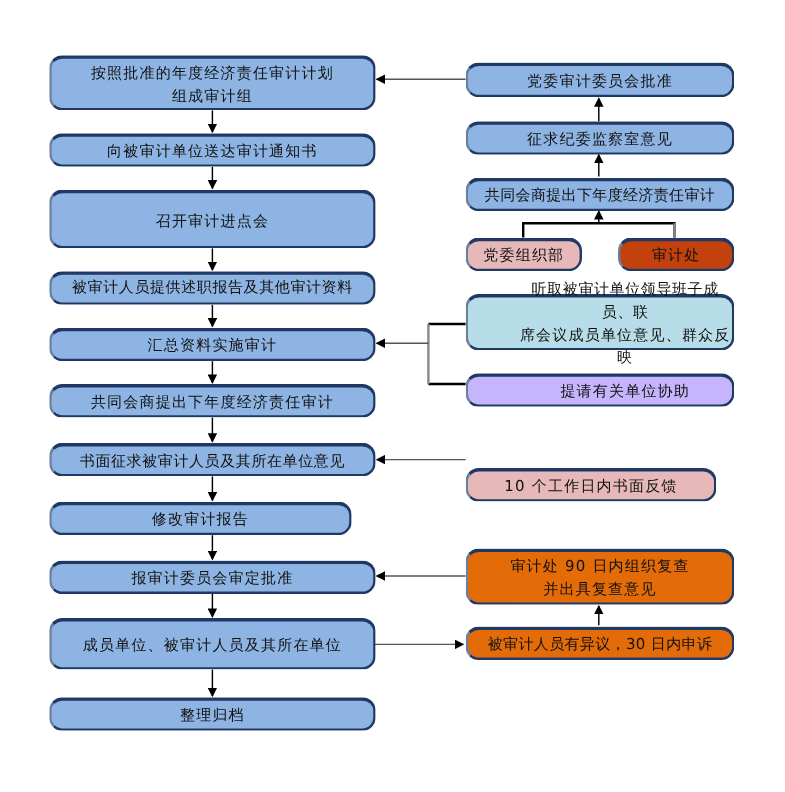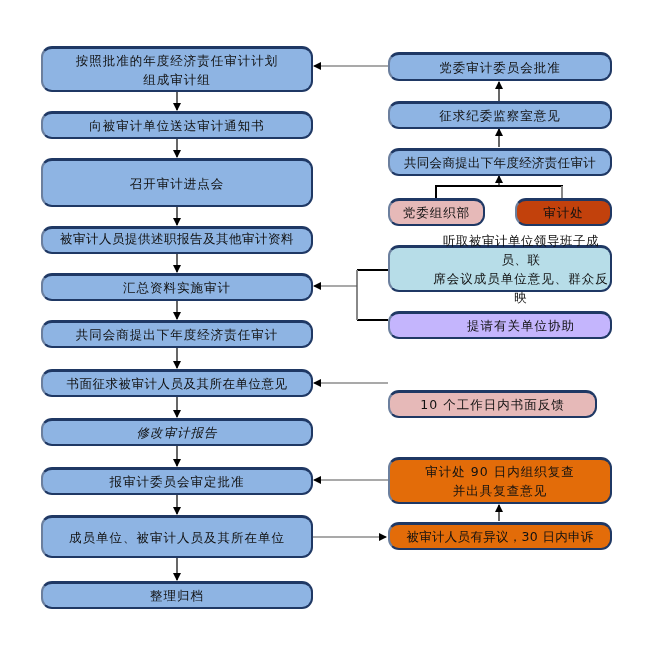--- a/index.html
+++ b/index.html
@@ -75,21 +75,21 @@
 </div>
 <div class="box blue" style="left: 41px; top: 273px; width: 272px; height: 28px; background: rgb(142, 180, 227);">
   <div>汇总资料实施审计</div>
 </div>
 <div class="box blue" style="left: 41px; top: 320px; width: 272px; height: 28px; background: rgb(142, 180, 227);">
   <div>共同会商提出下年度经济责任审计</div>
 </div>
 <div class="box blue" style="left: 41px; top: 369px; width: 272px; height: 28px; background: rgb(142, 180, 227);">
   <div style="letter-spacing:0.5px;">书面征求被审计人员及其所在单位意见</div>
 </div>
-<div class="box blue" style="left: 41px; top: 418px; width: 272px; height: 28px; background: rgb(142, 180, 227); font-style: italic;">
+<div class="box blue" style="left: 41px; top: 418px; width: 252px; height: 28px; background: rgb(142, 180, 227);">
   <div>修改审计报告</div>
 </div>
 <div class="box blue" style="left: 41px; top: 467px; width: 272px; height: 28px; background: rgb(142, 180, 227);">
   <div>报审计委员会审定批准</div>
 </div>
 <div class="box blue" style="left: 41px; top: 515px; width: 272px; height: 43px; background: rgb(142, 180, 227);">
   <div>成员单位、被审计人员及其所在单位</div>
 </div>
 <div class="box blue" style="left: 41px; top: 581px; width: 272px; height: 28px; background: rgb(142, 180, 227);">
   <div>整理归档</div>

